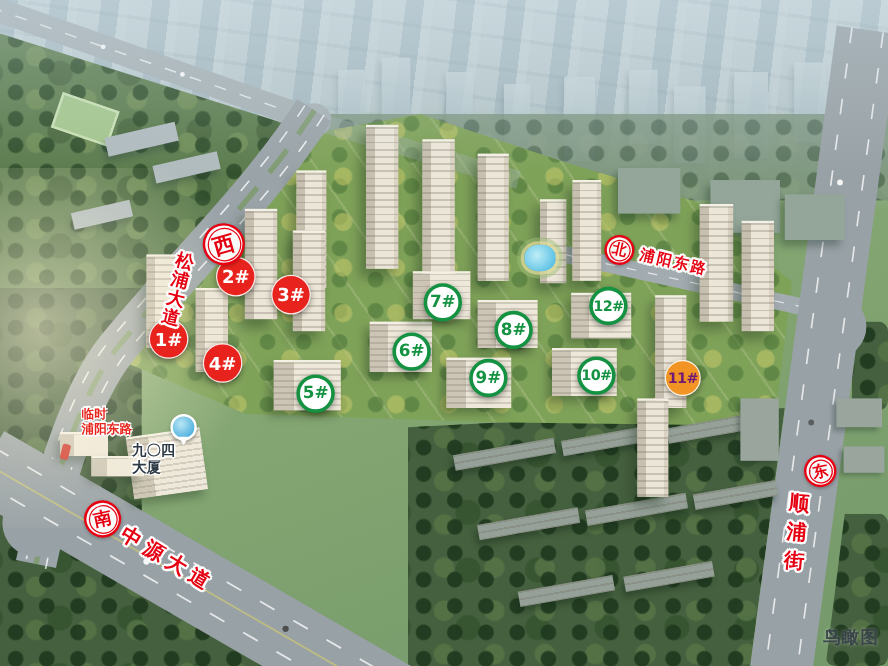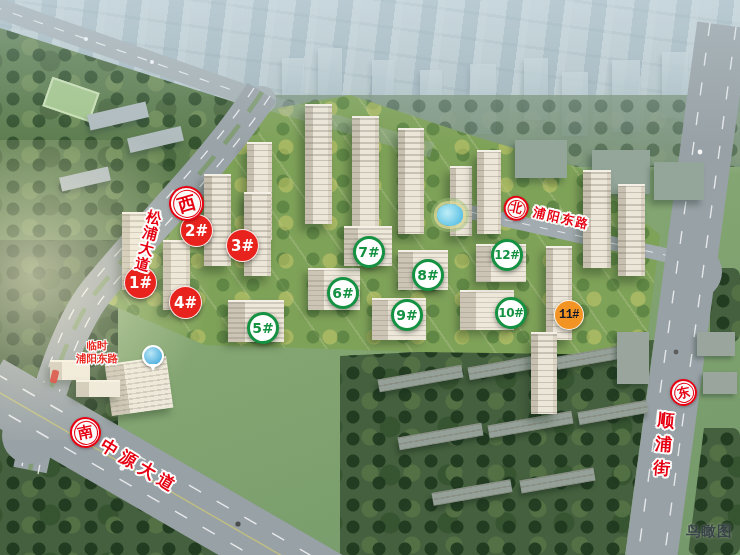--- a/index.html
+++ b/index.html
@@ -57,32 +57,32 @@
   .field{left:46px;top:84px;width:46px;height:27px;background:#a4c68d;border:2px solid #c9dfb4;transform:rotate(19deg);}
   .pool{left:437px;top:204px;width:26px;height:22px;border-radius:45%;
         background:radial-gradient(circle at 40% 40%,#bfeef7,#3fb4df);
         box-shadow:0 0 0 3px rgba(232,221,160,.65),0 0 0 6px rgba(160,190,120,.5);}
   .red-banner{left:51px;top:370px;width:7px;height:13px;background:#d0352b;transform:rotate(14deg);border-radius:2px;}
   
   .marker{display:flex;align-items:center;justify-content:center;border-radius:50%;
           font-weight:bold;box-shadow:0 2px 5px rgba(0,0,0,.4);z-index:30;}
   .marker.red{width:31px;height:31px;background:#e8231d;color:#fff;border:1.5px solid rgba(255,255,255,.9);font-size:15px;}
   .marker.green{width:26px;height:26px;background:#fff;color:#149242;border:3px solid #149242;font-size:14px;}
-  .marker.orange{width:28px;height:28px;background:#f29423;color:#0f172a;border:1.5px solid rgba(255,255,255,.9);font-size:13px;font-family:Liberation Mono, monospace;}
+  .marker.orange{width:28px;height:28px;background:#f29423;color:#701a75;border:1.5px solid rgba(255,255,255,.9);font-size:13px;}
   .marker.w{font-size:12px;letter-spacing:-.5px;}
   
   .stamp{display:flex;align-items:center;justify-content:center;border-radius:50%;
          background:rgba(255,255,255,.95);border:2px solid #e60012;color:#e60012;
          font-weight:bold;box-shadow:0 1px 3px rgba(0,0,0,.3);z-index:31;}
   .stamp::after{content:"";position:absolute;inset:1.5px;border:1px solid #e60012;border-radius:50%;}
   .rname{color:#e60012;font-weight:bold;z-index:31;
     text-shadow:-1.5px -1.5px 0 #fff,1.5px -1.5px 0 #fff,-1.5px 1.5px 0 #fff,1.5px 1.5px 0 #fff,0 2px 0 #fff,0 -2px 0 #fff,2px 0 0 #fff,-2px 0 0 #fff;}
   .vcol{display:flex;flex-direction:column;align-items:center;}
   
-  .lmk{z-index:31;text-align:center;font-weight:bold;line-height:1.2;}
+  .lmk{z-index:31;text-align:left;font-weight:bold;line-height:1.2;}
   .lmk.red{color:#e8251d;
     text-shadow:-1px -1px 0 #fff,1px -1px 0 #fff,-1px 1px 0 #fff,1px 1px 0 #fff,0 1.5px 0 #fff,0 -1.5px 0 #fff;}
   .lmk.navy{color:#2e3b46;
     text-shadow:-1px -1px 0 #fff,1px -1px 0 #fff,-1px 1px 0 #fff,1px 1px 0 #fff,0 1.5px 0 #fff,0 -1.5px 0 #fff;}
   .pin{left:142px;top:345px;width:18px;height:18px;border-radius:50% 50% 50% 50%;z-index:31;
        background:radial-gradient(circle at 38% 35%,#b9e6f5,#2f9fd8);border:2px solid #fff;
        box-shadow:0 2px 3px rgba(0,0,0,.35);}
   .pin::after{content:"";position:absolute;left:5px;top:17px;border:4px solid transparent;border-top:7px solid #fff;}
   .caption{left:686px;top:522px;font-size:14.5px;font-weight:bold;color:#39434a;opacity:.92;
            letter-spacing:1px;z-index:31;text-shadow:0 0 3px rgba(255,255,255,.45);}
@@ -206,21 +206,21 @@
 
   <div class="a marker red" style="left:124px;top:266px">1#</div>
   <div class="a marker red" style="left:180px;top:214px">2#</div>
   <div class="a marker red" style="left:226px;top:229px">3#</div>
   <div class="a marker red" style="left:169px;top:286px">4#</div>
   <div class="a marker green" style="left:247px;top:312px">5#</div>
   <div class="a marker green" style="left:327px;top:277px">6#</div>
   <div class="a marker green" style="left:353px;top:236px">7#</div>
   <div class="a marker green" style="left:412px;top:259px">8#</div>
   <div class="a marker green" style="left:391px;top:299px">9#</div>
-  <div class="a marker green w" style="left:495px;top:297px">10#</div>
+  <div class="a marker green w" style="left:481px;top:297px">10#</div>
   <div class="a marker orange w" style="left:554px;top:300px">11#</div>
   <div class="a marker green w" style="left:491px;top:239px">12#</div>
 
   <div class="a stamp" style="left:169px;top:186px;width:31px;height:31px;font-size:18px;transform:rotate(-16deg)">西</div>
   <div class="a vcol rname" style="left:147px;top:210px;width:18px;font-size:15px;line-height:16px;transform:rotate(14deg);transform-origin:top center">
     <span>松</span>
     <span>浦</span>
     <span>大</span>
     <span>道</span>
   </div>
@@ -238,15 +238,19 @@
   </div>
 
   <div class="a stamp" style="left:70px;top:417px;width:27px;height:27px;font-size:15px;transform:rotate(-12deg)">南</div>
   <div class="a rname" style="left:102px;top:432px;font-size:17px;letter-spacing:5px;transform:rotate(31deg);transform-origin:left center">中源大道</div>
 
   <div class="a lmk red" style="left:68px;top:339px;width:58px;font-size:10.5px">
     <div>临时</div>
     <div>浦阳东路</div>
   </div>
   <div class="a pin"></div>
+  <div class="a lmk navy" style="left:110px;top:368px;width:58px;font-size:12px">
+    <div>九〇四</div>
+    <div>大厦</div>
+  </div>
 
   <div class="a caption">鸟瞰图</div>
 </div>
 
 </body></html>

